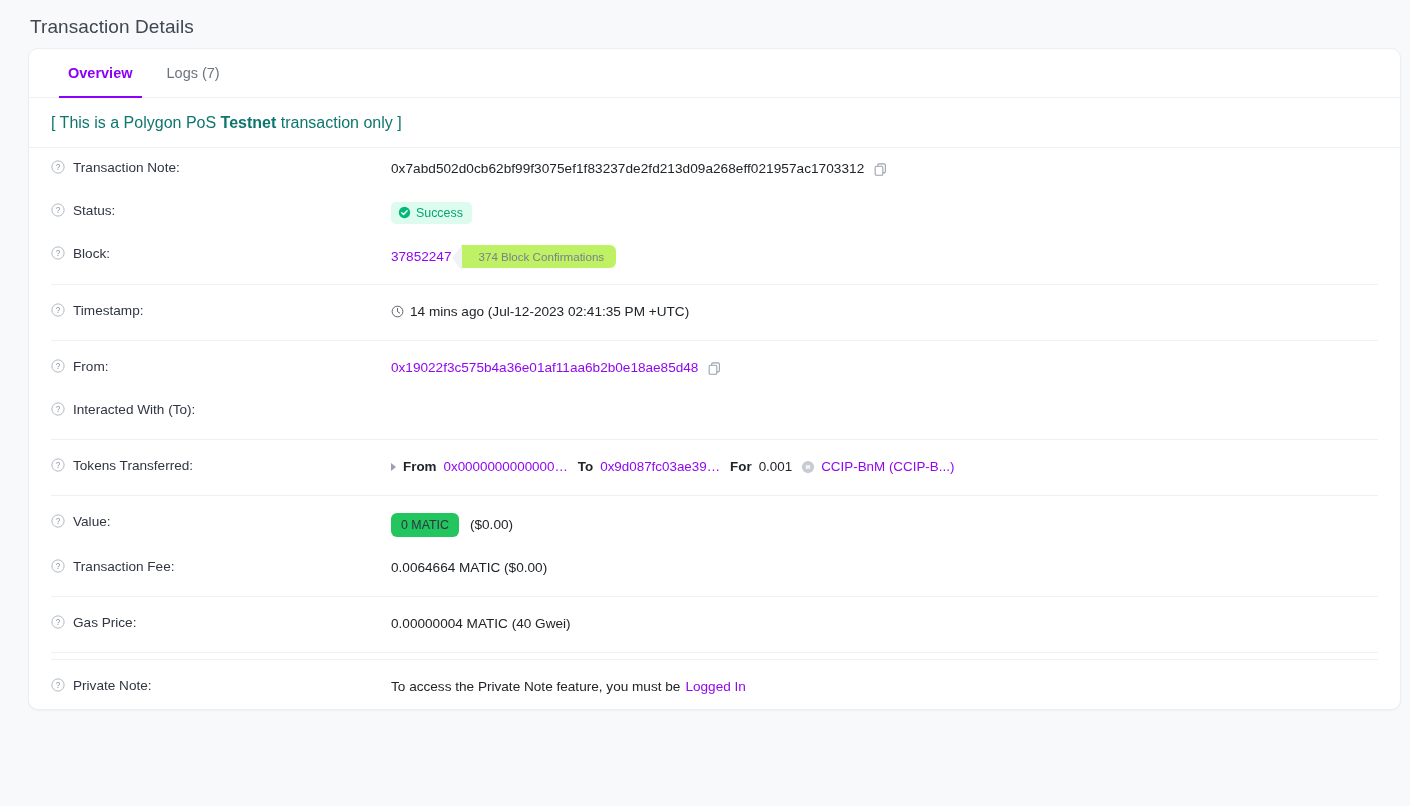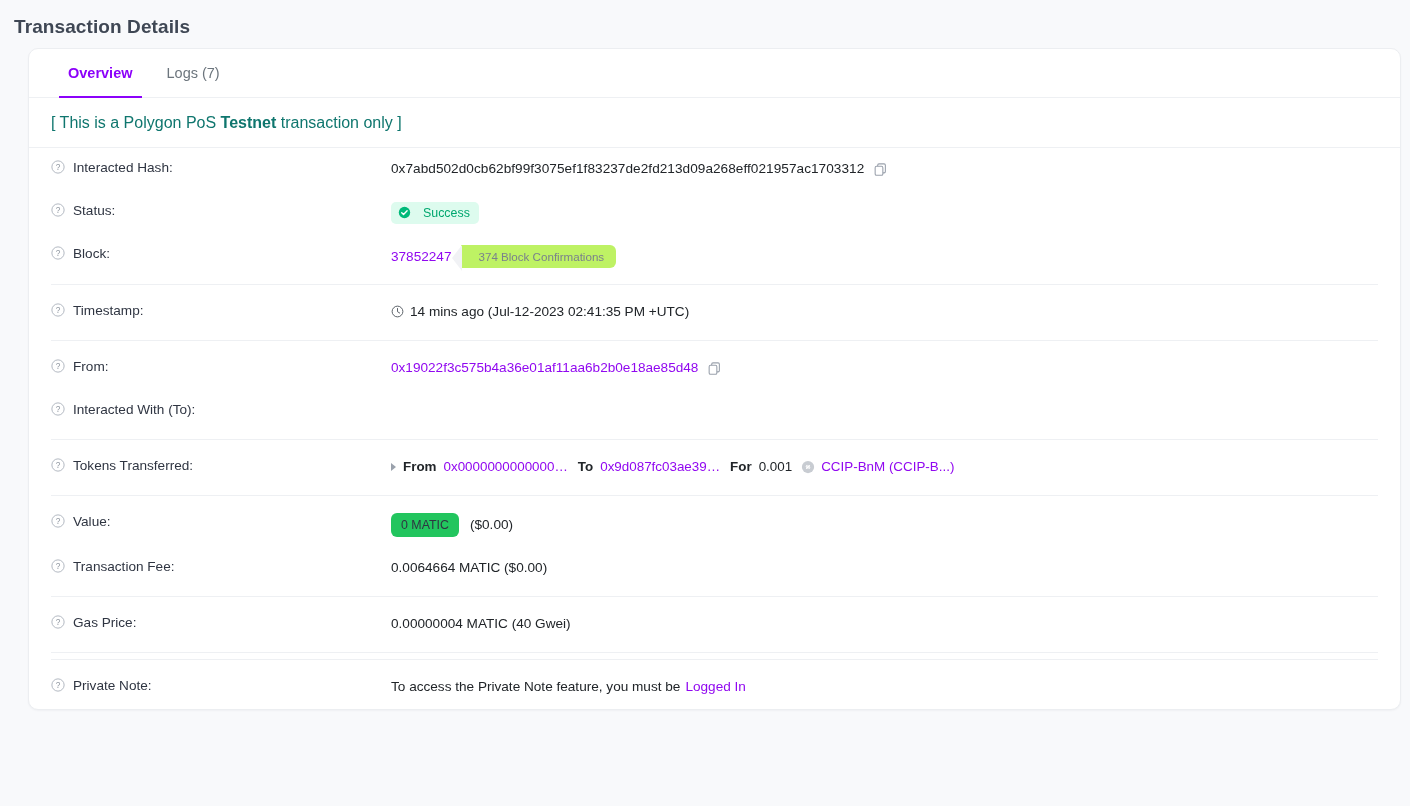--- a/index.html
+++ b/index.html
@@ -8,22 +8,22 @@
     width: 1410px; height: 806px;
     background: #f8f9fb;
     font-family: "Liberation Sans", sans-serif;
     color: #212529;
     overflow: hidden;
   }
 
   .page-title {
     font-size: 19px;
     color: #3f4754;
-    font-weight: 700;
-    padding: 16px 0 0 14px;
+    font-weight: 400;
+    padding: 16px 0 0 30px;
     letter-spacing: 0.1px;
   }
 
   .card {
     position: absolute;
     left: 28px;
     top: 48px;
     width: 1373px;
     background: #ffffff;
     border: 1px solid #eceef1;
@@ -123,21 +123,21 @@
   }
 
   .mono-val { letter-spacing: 0.05px; }
 
   .link { color: #9108f0; text-decoration: none; cursor: pointer; }
 
   
   .badge-success {
     display: inline-flex;
     align-items: center;
-    gap: 12px;
+    gap: 5px;
     background: #ddfbee;
     color: #00a76f;
     border-radius: 5px;
     padding: 4px 9px 4px 7px;
     font-size: 12.4px;
   }
   .check-ic { width: 13px; height: 13px; flex: none; }
 
   .block-wrap { display: inline-flex; align-items: center; }
   .block-num {
@@ -233,21 +233,21 @@
   <div class="rows">
 
     <div class="row">
       <div class="label">
         <span class="qicon">
           <svg viewBox="0 0 16 16" width="14" height="14">
               <circle cx="8" cy="8" r="7" fill="none" stroke="#b0b6bf" stroke-width="1.1"></circle>
               <text x="8" y="11.6" font-size="9.5" text-anchor="middle" fill="#8d949e" font-family="Liberation Sans, sans-serif">?</text>
             </svg>
         </span>
-        <span>Interacted Hash:</span>
+        <span>Transaction Note:</span>
       </div>
       <div class="value">
         <span class="mono-val">0x7abd502d0cb62bf99f3075ef1f83237de2fd213d09a268eff021957ac1703312</span>
         <span class="copy-icon">
           <svg viewBox="0 0 16 16" width="15" height="15">
               <rect x="5" y="2" width="8.2" height="9.6" rx="1.4" fill="none" stroke="#9aa1ac" stroke-width="1.15"></rect>
               <rect x="2.3" y="4.6" width="8.2" height="9.6" rx="1.4" fill="#fff" stroke="#9aa1ac" stroke-width="1.15"></rect>
             </svg>
         </span>
       </div>

